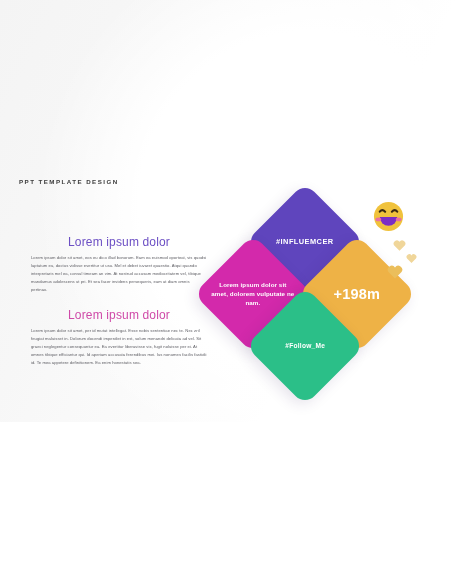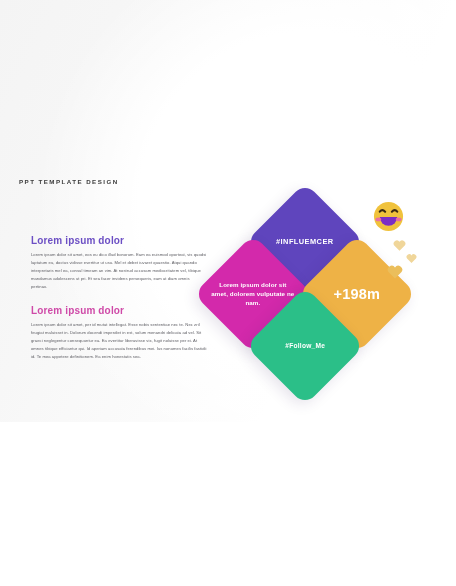--- a/index.html
+++ b/index.html
@@ -50,24 +50,25 @@
 
   
   .text-col {
     position: absolute;
     left: 31px;
     top: 228px;
     width: 176px;
   }
   .block { margin-bottom: 14px; }
   .block-title {
-    font-size: 10px;
-    font-weight: 700;
+    font-size: 12px;
+    font-weight: 400;
     margin: 0 0 5px 0;
     letter-spacing: .15px;
+    text-align: center;
   }
   .block-title.purple { color: #6c4fc4; }
   .block-title.pink   { color: #cf4aa8; }
   .block-body {
     font-size: 4.15px;
     line-height: 1.92;
     color: #5d5d63;
     margin: 0;
     text-align: left;
     letter-spacing: .06px;

